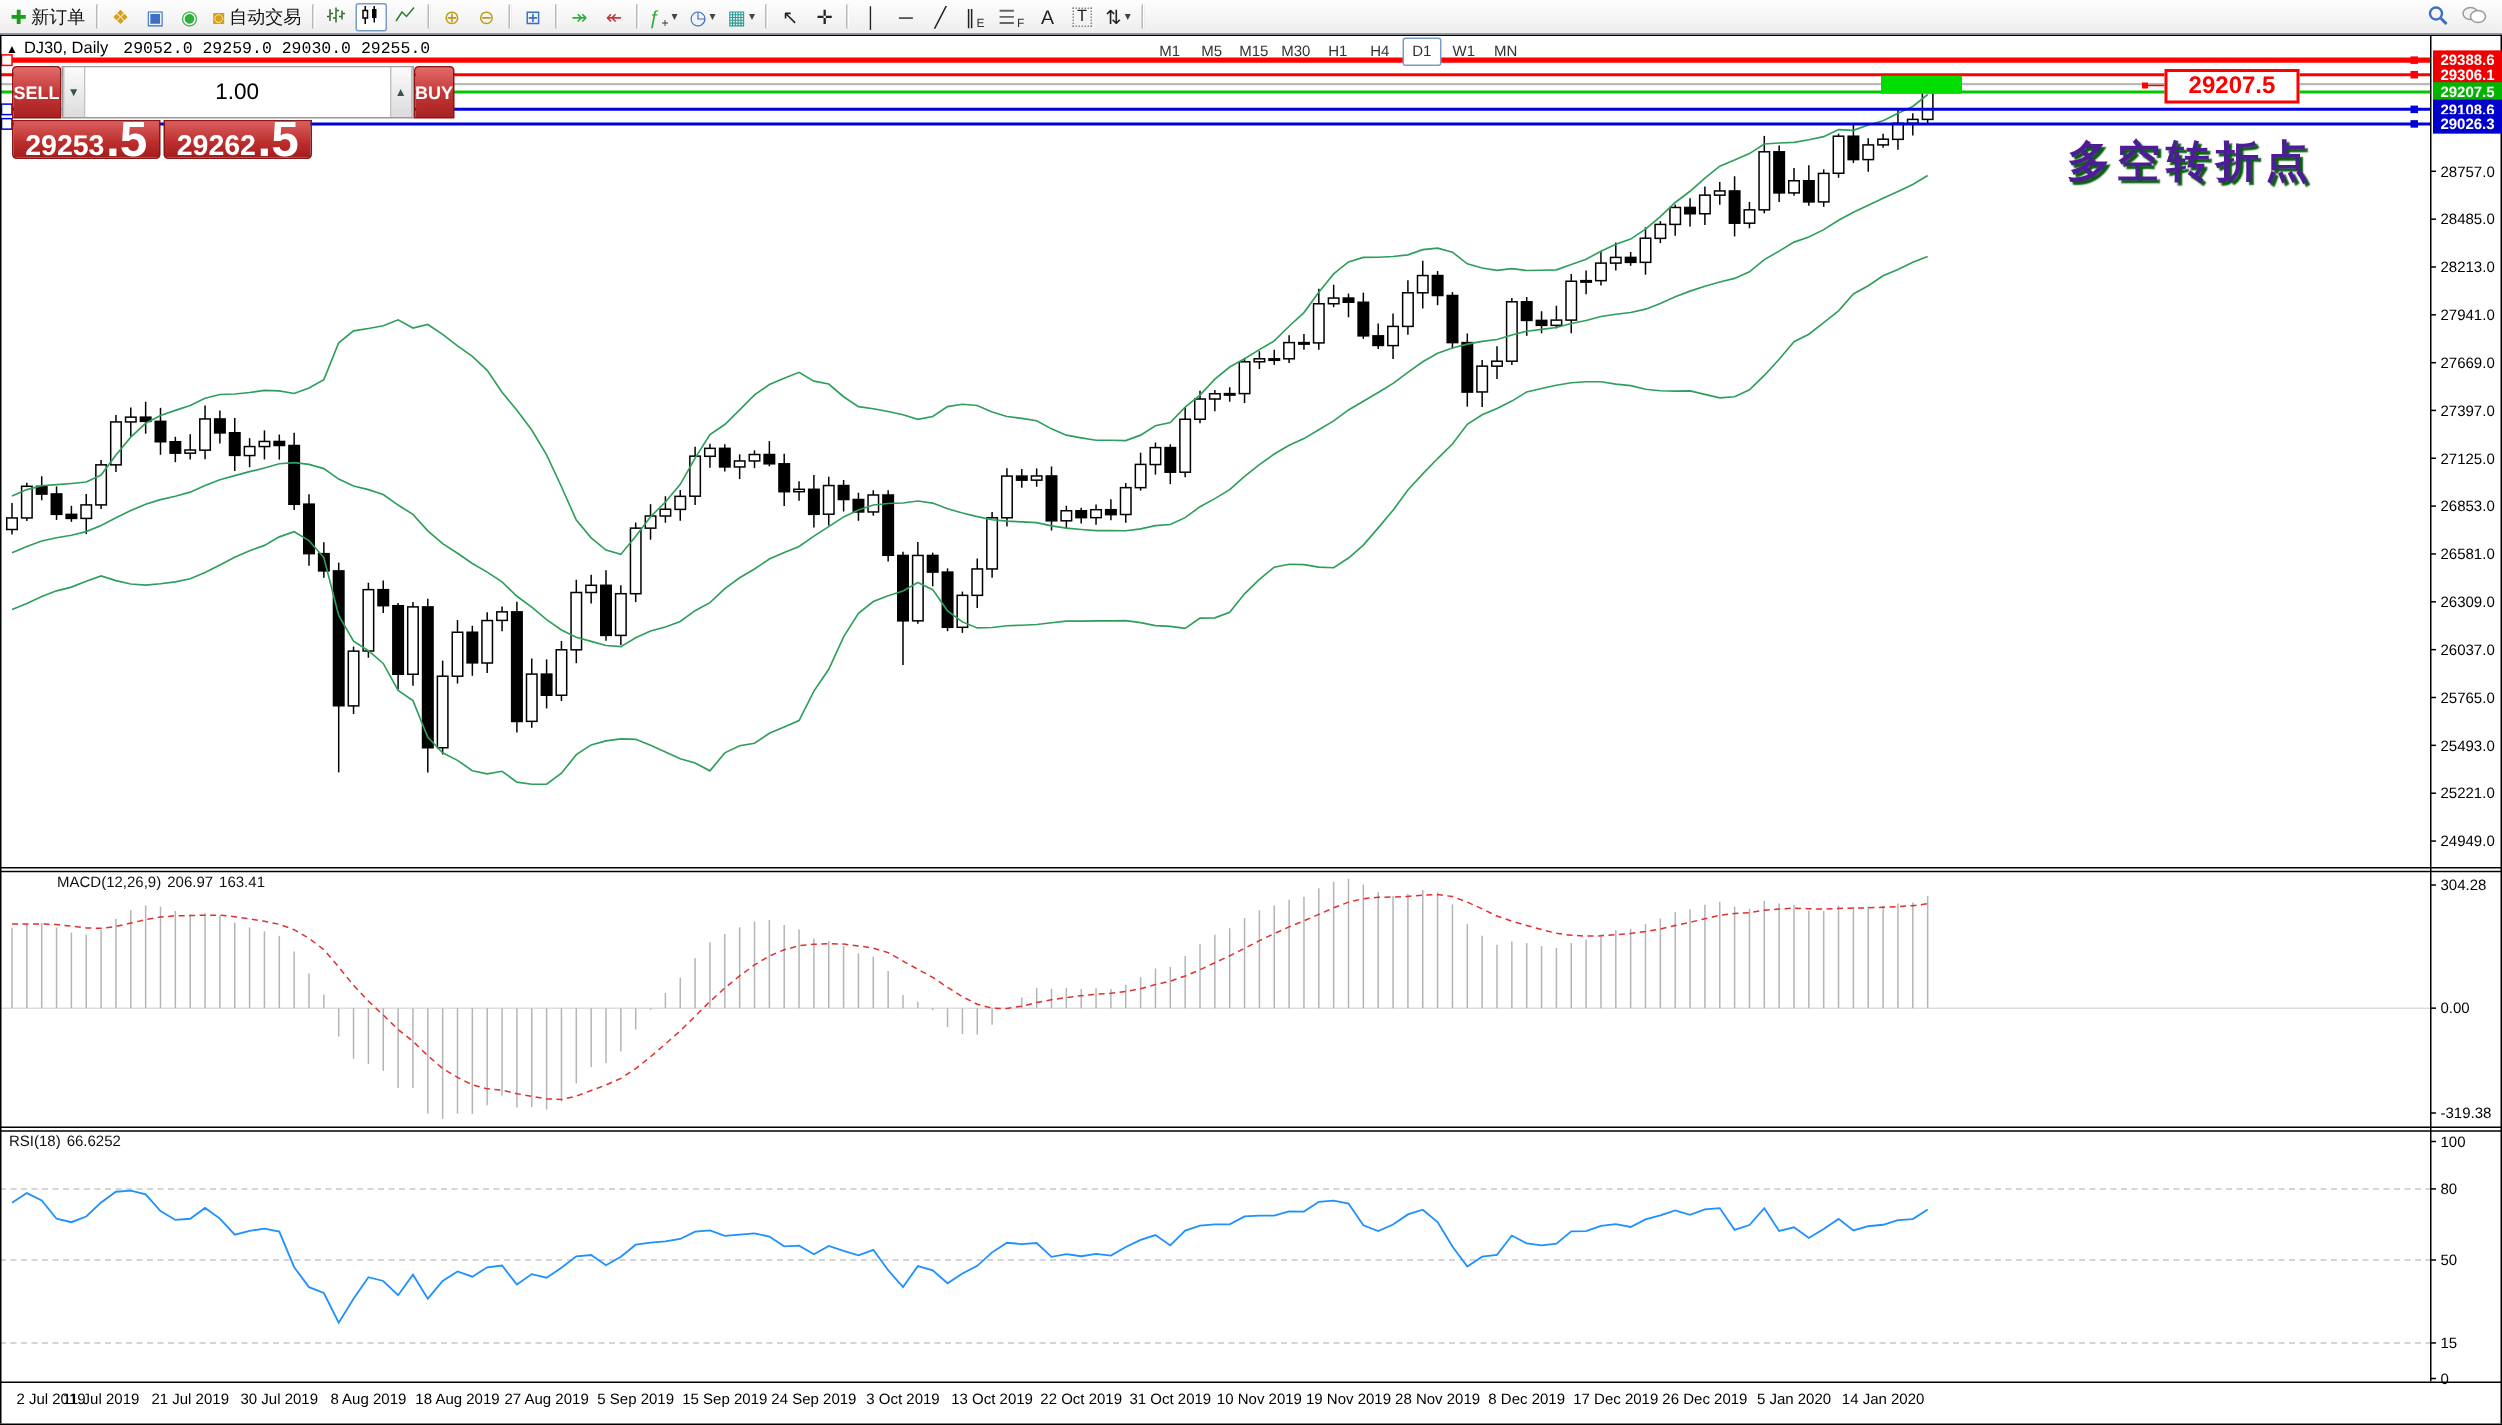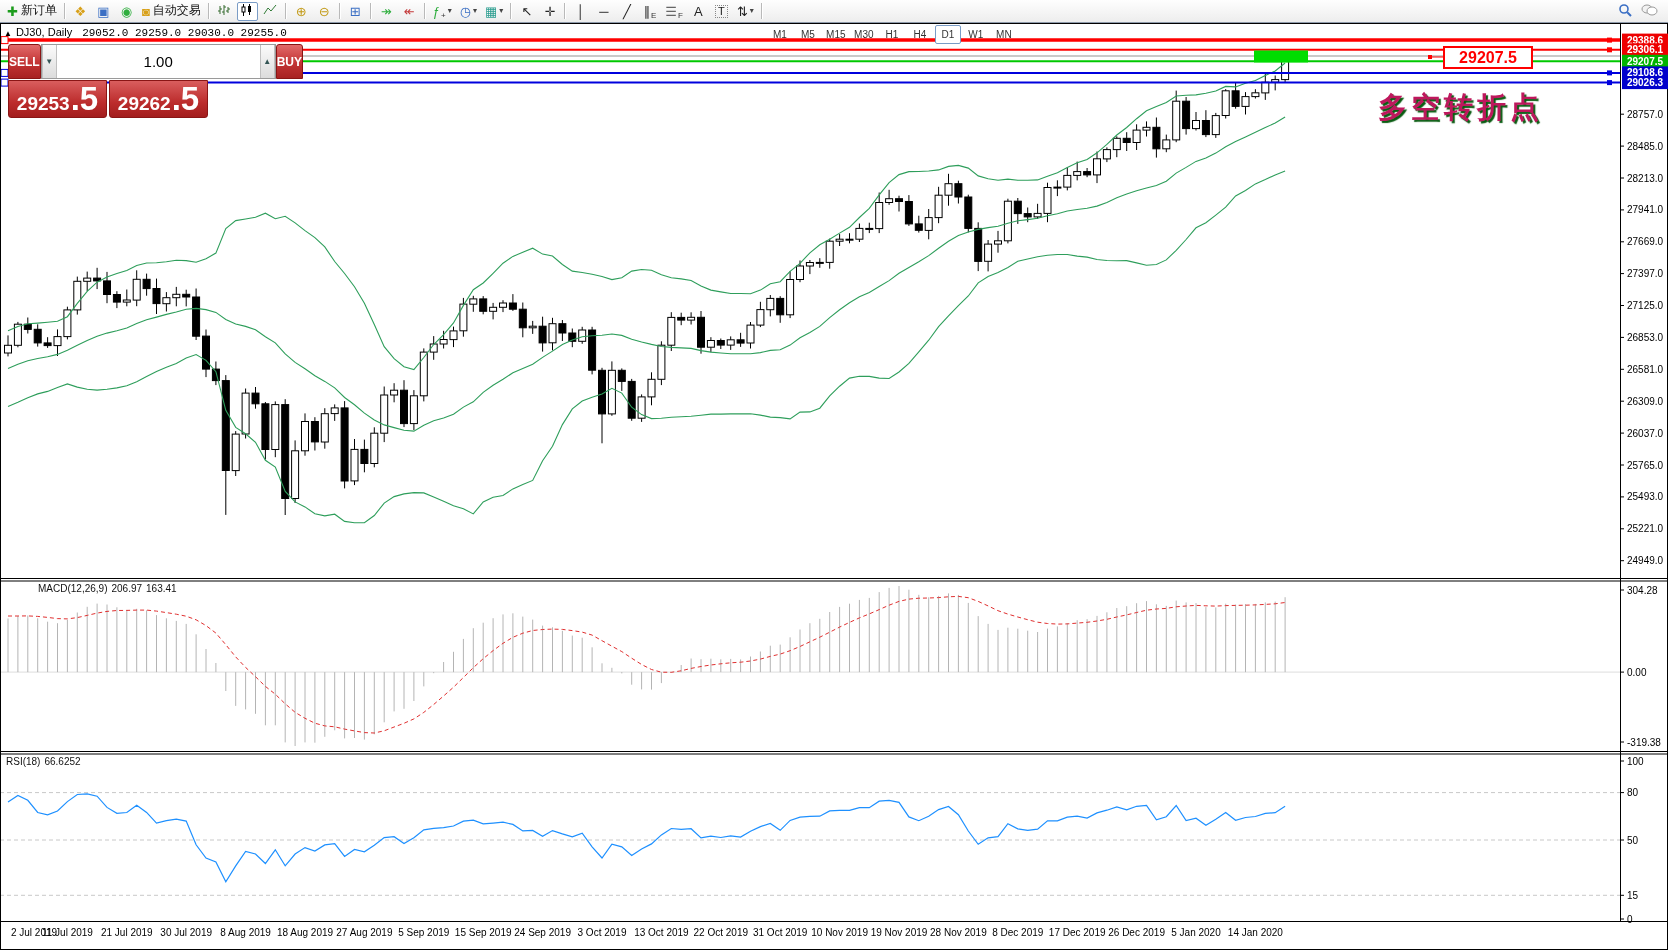--- a/index.html
+++ b/index.html
@@ -9,50 +9,50 @@
   .toolbar{position:absolute;left:0;top:0;width:1668px;height:23px;z-index:20;
            background:linear-gradient(#fefefe,#ededed);border-bottom:1px solid #8f9bab;
            display:flex;align-items:center;padding-left:3px;box-sizing:border-box;}
   .tbtn{display:inline-flex;align-items:center;justify-content:center;height:19px;min-width:21px;
         border:1px solid transparent;border-radius:2px;background:transparent;padding:0 2px;margin:0 1px;
         font-family:inherit;font-size:13px;line-height:1;cursor:default;}
   .tbtn.active{background:#fff;border:1px solid #7a9cc6;}
   .tbtn .g{font-size:13px;}
   .tbtn .sub{font-size:8px;margin-left:1px;align-self:flex-end;color:#333;}
   .tbtn .caret{font-size:8px;color:#444;margin-left:2px;}
-  .tbtn .tlabel{font-size:12px;color:#111;margin-left:3px;white-space:nowrap;font-family:Liberation Mono, monospace;}
+  .tbtn .tlabel{font-size:12px;color:#111;margin-left:3px;white-space:nowrap;}
   .tbtn.boxed .g{border:1px dotted #888;padding:0 2px;font-size:11px;}
   .tfbtn{min-width:26px;font-size:10px;color:#333;margin-top:47px;}
   .tsep{width:1px;height:16px;background:#b9b9b9;border-right:1px solid #fff;margin:0 3px;}
   .tright{margin-left:auto;display:flex;align-items:center;margin-right:6px;}
   
   #chart-svg{position:absolute;left:0;top:0;z-index:1;}
   .chart-title{position:absolute;left:4px;top:26px;z-index:5;font-size:11px;color:#000;white-space:nowrap;}
   .chart-title .tri{font-size:8px;margin-right:4px;}
   .chart-title .ohlc{margin-left:10px;font-family:Liberation Mono, monospace;}
   
   .one-click{position:absolute;left:8px;top:44px;z-index:6;width:202px;}
   .oc-top{display:flex;height:35px;}
   .oc-sell,.oc-buy{width:52px;color:#fff;font-size:12px;font-weight:bold;display:flex;align-items:center;justify-content:center;
         background:linear-gradient(#e26a6a,#c23434 55%,#a82222);border:1px solid #8a1515;border-radius:3px 3px 0 0;box-sizing:border-box;}
   .oc-vol{flex:1;display:flex;border:1px solid #9a9a9a;background:#fff;box-sizing:border-box;}
   .oc-spin{width:15px;border:none;background:linear-gradient(#fbfbfb,#dcdcdc);border-left:1px solid #c0c0c0;border-right:1px solid #c0c0c0;
         font-size:8px;color:#355;padding:0;cursor:default;}
   .oc-input{flex:1;border:none;outline:none;text-align:center;font-size:15px;font-family:Liberation Sans, sans-serif;min-width:20px;}
   .oc-prices{display:flex;margin-top:1px;}
-  .oc-price{width:99px;height:38px;color:#fff;display:flex;align-items:flex-start;justify-content:center;
+  .oc-price{width:99px;height:26px;color:#fff;display:flex;align-items:flex-start;justify-content:center;
         background:linear-gradient(#d95e5e,#bc2c2c 60%,#a31d1d);border:1px solid #8a1515;box-sizing:border-box;
         font-weight:bold;border-radius:0 0 3px 3px;}
   .oc-price .pb{font-size:19px;align-self:center;margin-top:10px;}
   .oc-price .pg{font-size:33px;margin-left:1px;align-self:center;}
   .oc-prices .oc-price + .oc-price{margin-left:2px;}
   
   .callout{position:absolute;left:1443px;top:46px;width:86px;height:19px;z-index:7;background:#fff;
         border:2px solid #ff0000;color:#ff0000;font-size:16px;font-weight:bold;text-align:center;line-height:19px;}
-  .cn-note{position:absolute;left:1378px;top:88px;z-index:7;font-size:29px;font-weight:bold;color:#be185d;
+  .cn-note{position:absolute;left:1378px;top:88px;z-index:7;font-size:29px;font-weight:bold;color:#4c1d95;
         letter-spacing:4px;white-space:nowrap;text-shadow:2px 2px 1px #0a5c12;}
   .ind-label{position:absolute;z-index:5;font-size:10px;color:#111;white-space:nowrap;}
   .ind-label span{margin-right:4px;}
   svg text{font-family:"Liberation Sans","DejaVu Sans",sans-serif;}
 </style>
 </head>
 <body>
 
 <div class="app">
 

